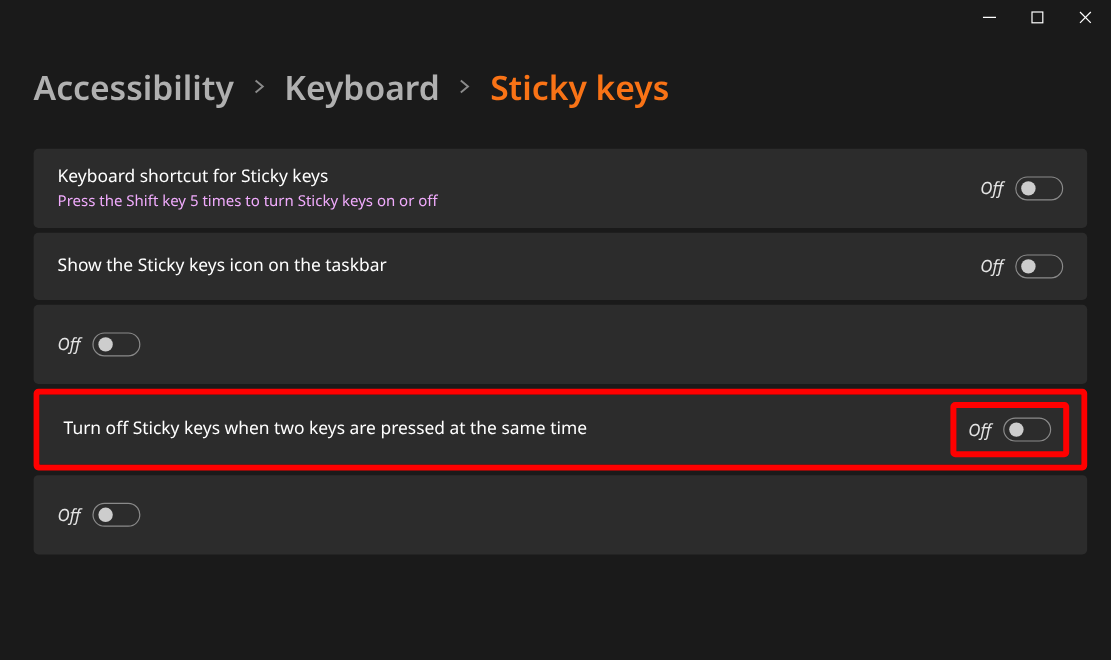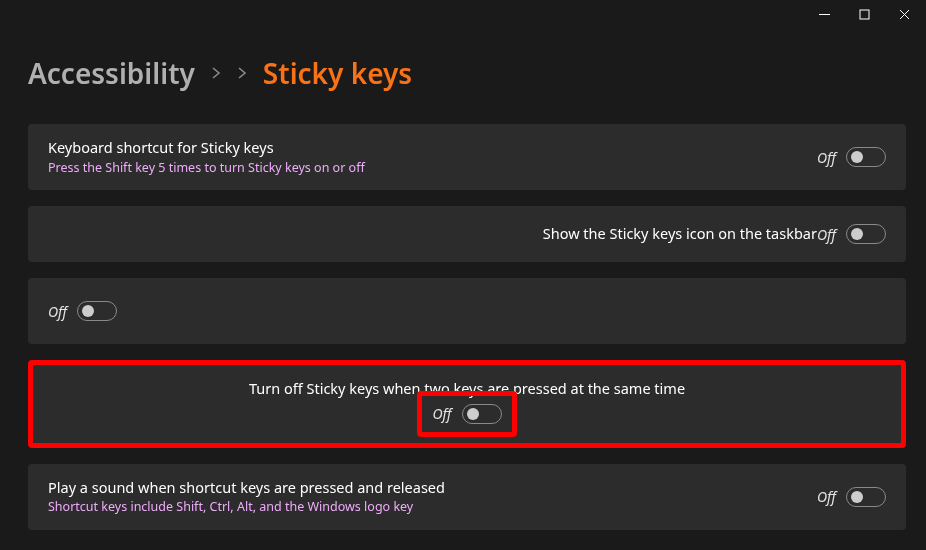--- a/index.html
+++ b/index.html
@@ -48,33 +48,33 @@
   }
   .desc {
     margin-top: 18px;
     font-size: 14px;
     color: #c9c9c9;
   }
   .settings-list {
     margin-top: 32px;
     display: flex;
     flex-direction: column;
-    gap: 16px;
+    gap: 4px;
     width: 878px;
   }
   .setting-row {
     background: #2c2c2c;
     border-radius: 4px;
     padding: 14px 20px;
     display: flex;
     align-items: center;
     justify-content: space-between;
     min-height: 66px;
   }
-  .setting-row.compact { min-height: 56px; text-align: right; }
+  .setting-row.compact { min-height: 56px; }
   .setting-text { flex: 1; }
   .setting-title {
     font-size: 14.5px;
     color: #ffffff;
     line-height: 1.35;
   }
   .setting-sub {
     font-size: 12.5px;
     color: #f0abfc;
     margin-top: 2px;
@@ -115,21 +115,20 @@
     background: transparent;
   }
   .highlight-inner {
     background: #2c2c2c;
     border-radius: 0;
     padding: 14px 20px;
     display: flex;
     align-items: center;
     justify-content: center;
     min-height: 56px;
-    flex-direction: column;
   }
   .toggle-highlight {
     border: 5px solid #ff0000;
     border-radius: 4px;
     padding: 8px 10px;
     margin: -8px -10px;
   }
 </style>
 </head>
 <body>
@@ -155,20 +154,21 @@
 
 <div class="content">
 
   <div class="breadcrumb">
     <span class="crumb">Accessibility</span>
     <span class="chevron">
       <svg width="10" height="14" viewBox="0 0 10 14">
           <polyline points="2,2 8,7 2,12" stroke="#8a8a8a" stroke-width="1.6" fill="none"></polyline>
         </svg>
     </span>
+    <span class="crumb">Keyboard</span>
     <span class="chevron">
       <svg width="10" height="14" viewBox="0 0 10 14">
           <polyline points="2,2 8,7 2,12" stroke="#8a8a8a" stroke-width="1.6" fill="none"></polyline>
         </svg>
     </span>
     <span class="current">Sticky keys</span>
   </div>
 
 
   <div class="settings-list">
@@ -217,24 +217,20 @@
             <span class="toggle-label">Off</span>
             <div class="toggle">
                 <div class="knob"></div>
               </div>
           </div>
         </div>
       </div>
     </div>
 
     <div class="setting-row">
-      <div class="setting-text">
-        <div class="setting-title">Play a sound when shortcut keys are pressed and released</div>
-        <div class="setting-sub">Shortcut keys include Shift, Ctrl, Alt, and the Windows logo key</div>
-      </div>
       <div class="toggle-group">
         <span class="toggle-label">Off</span>
         <div class="toggle">
             <div class="knob"></div>
           </div>
       </div>
     </div>
 
   </div>
 </div>

